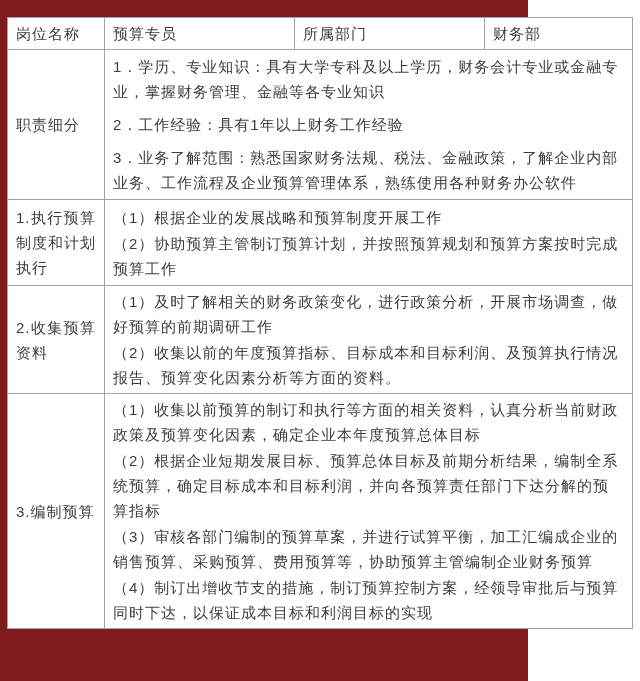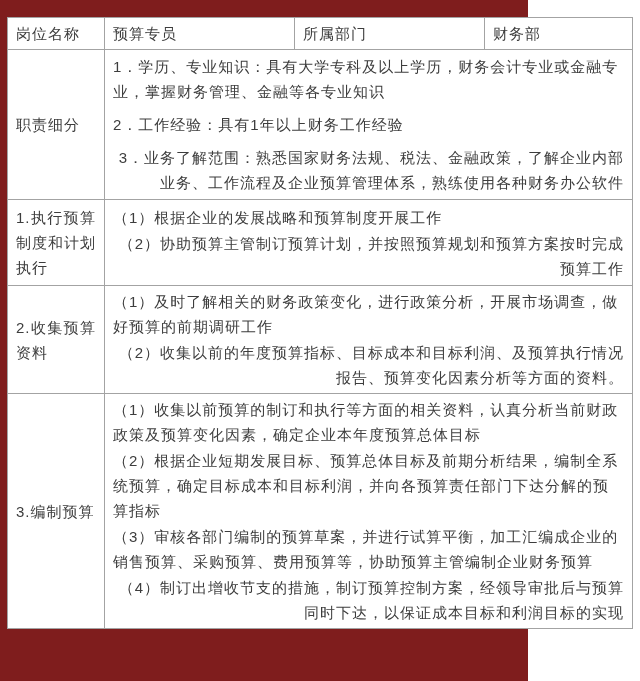--- a/index.html
+++ b/index.html
@@ -44,21 +44,20 @@
   }
   td.cell-content p {
     margin: 0 0 1px 0;
     text-align: left;
   }
   td.cell-content.quals p {
     margin: 0 0 8px 0;
   }
   td.cell-content p:last-child {
     margin-bottom: 0;
-    text-align: right;
   }
   .h30 { height: 30px; }
   .h34 { height: 34px; }
   .h150 { height: 150px; }
   .h86 { height: 86px; }
   .h104 { height: 104px; }
 </style>
 </head>
 <body>
 

